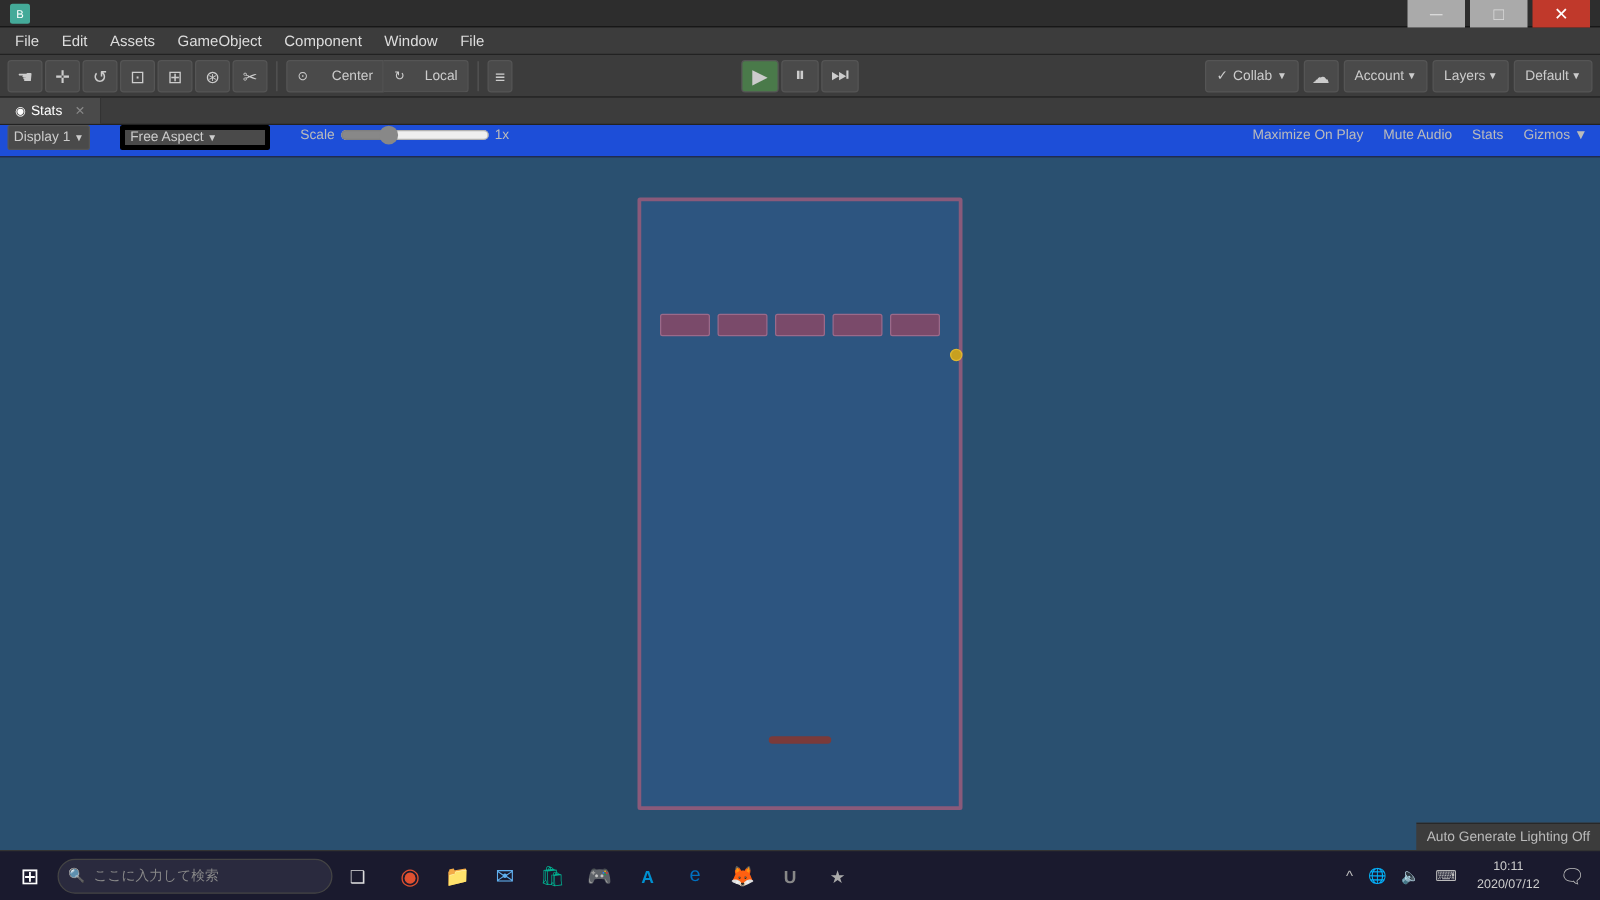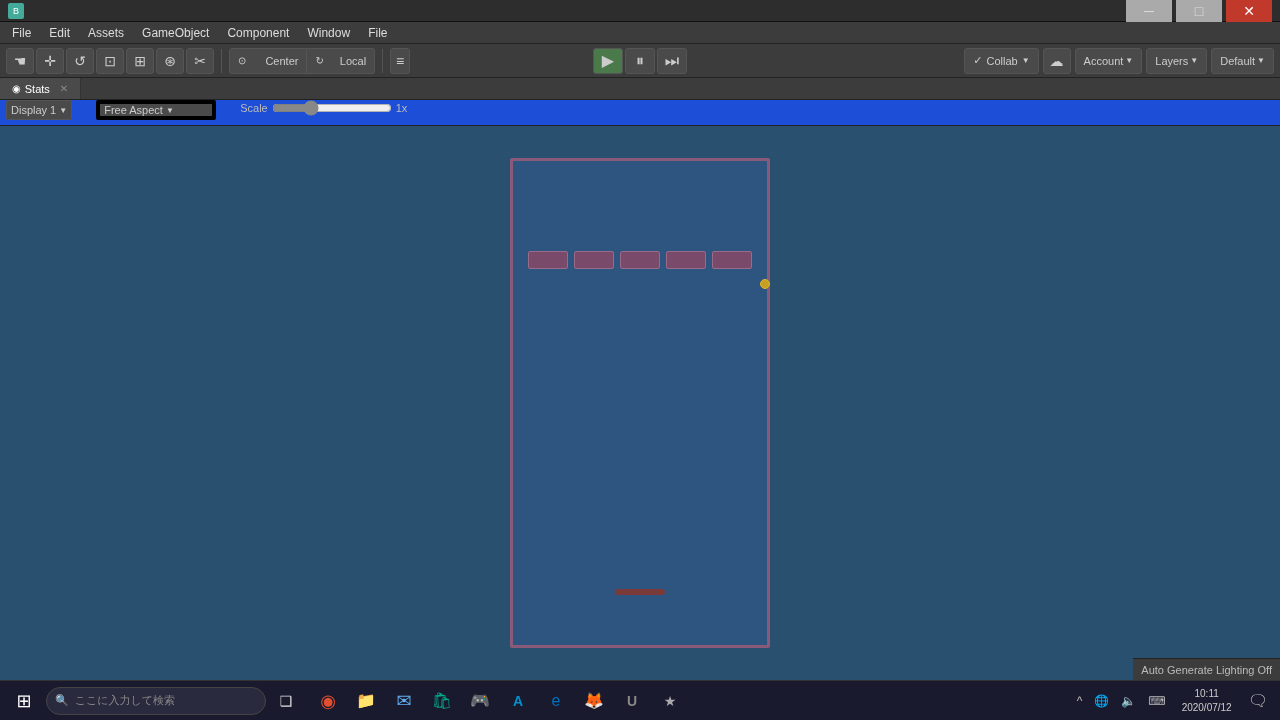--- a/index.html
+++ b/index.html
@@ -406,20 +406,29 @@
     <span class="dropdown-arrow">▼</span>
   </div>
   <div class="aspect-select">
     <span>Free Aspect</span>
     <span class="dropdown-arrow">▼</span>
   </div>
   <div id="scale-control">
     <span>Scale</span>
     <input type="range" id="scale-slider" min="0" max="100" value="30" style="">
     <span>1x</span>
+  </div>
+  <div id="game-toolbar-right">
+    <span class="game-toolbar-btn">Maximize On Play</span>
+    <span class="game-toolbar-btn">Mute Audio</span>
+    <span class="game-toolbar-btn">Stats</span>
+    <span class="game-toolbar-btn">
+      <span>Gizmos</span>
+      <span>▼</span>
+    </span>
   </div>
 </div>
 
 <div id="main-area">
 
   <div id="game-viewport">
 
     <div id="bricks-row">
       <div class="brick"></div>
       <div class="brick"></div>

